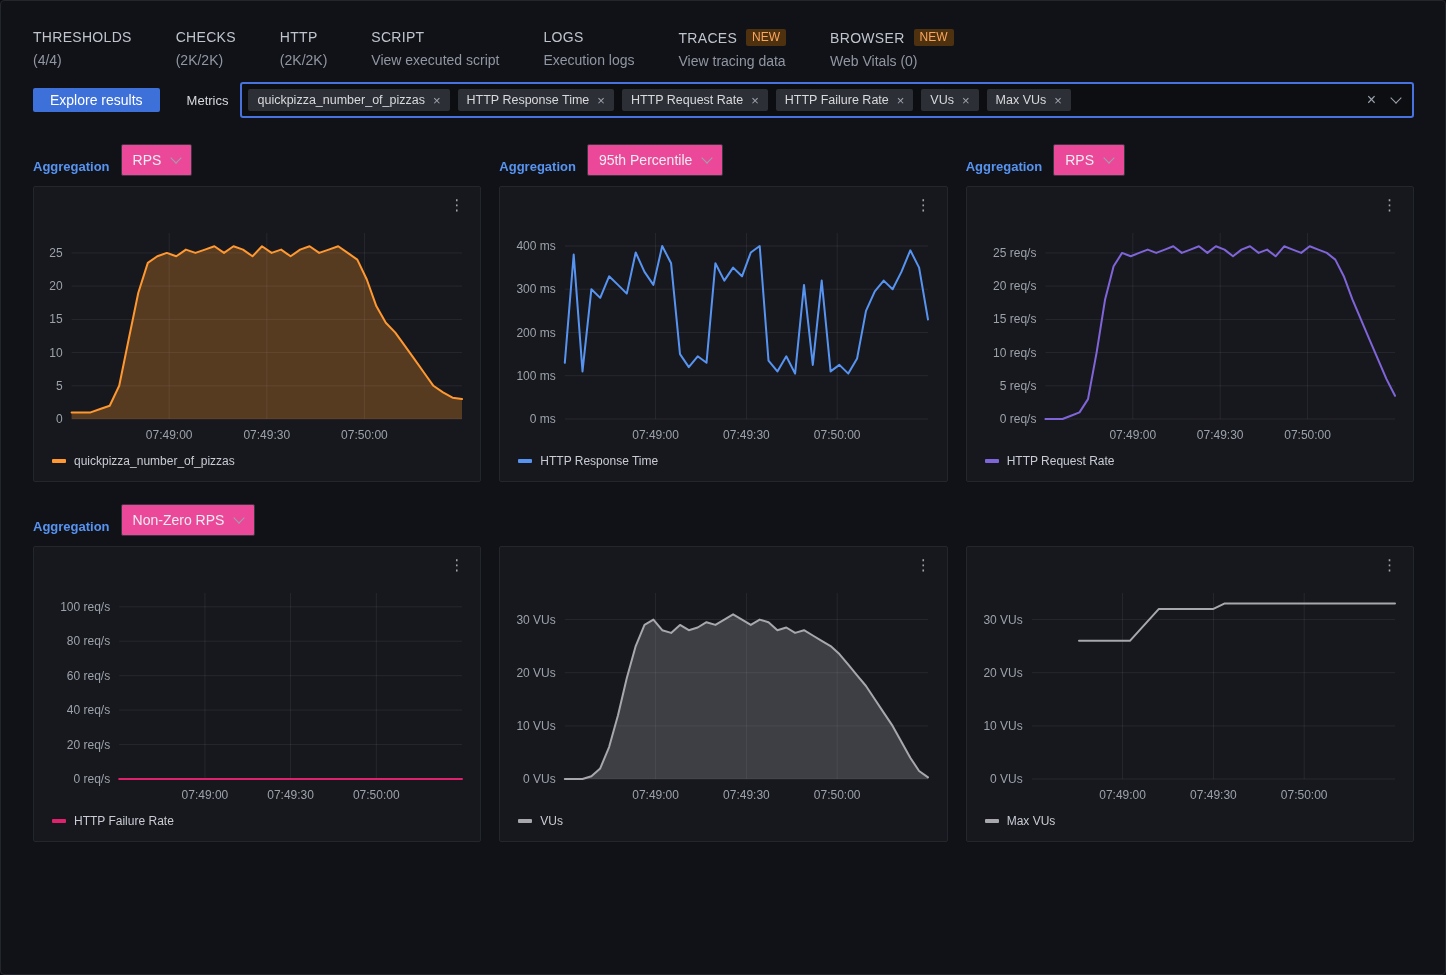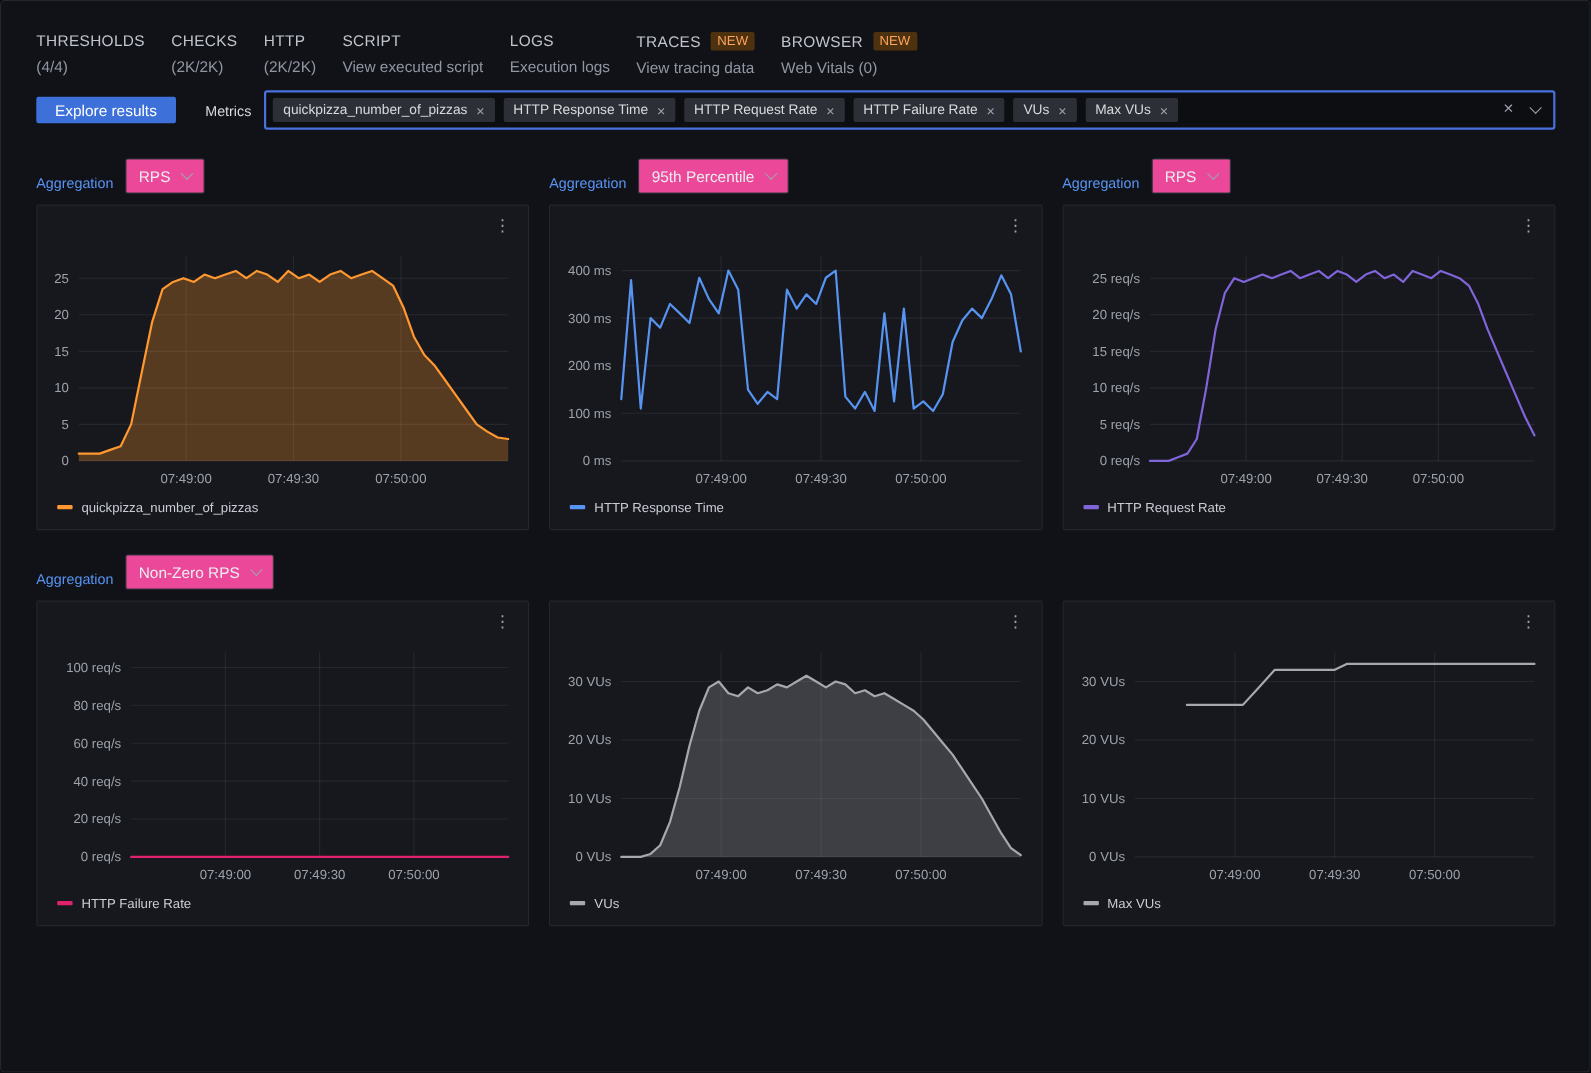--- a/index.html
+++ b/index.html
@@ -1,21 +1,21 @@
 <!DOCTYPE html>
 <html><head>
 <meta charset="utf-8">
 <style>
   * { box-sizing: border-box; margin: 0; padding: 0; }
   html,body { background:#0b0c0f; }
   body { font-family:"Liberation Sans", sans-serif; color:#d8d9dd; }
   .app { width:1446px; height:975px; background:#111217; border:1px solid #24262d; border-radius:4px; overflow:hidden; }
 
   
-  .nav { display:flex; gap:24px; padding:28px 32px 0 32px; }
+  .nav { display:flex; gap:44px; padding:28px 32px 0 32px; }
   .tab { cursor:pointer; }
   .tab-title-row { display:flex; align-items:center; }
   .tab-title { font-size:14px; color:#bfc4cd; letter-spacing:.3px; white-space:nowrap; }
   .tab-sub { font-size:14px; color:#9096a2; margin-top:7px; white-space:nowrap; }
   .tab.active .tab-title, .tab.active .tab-sub { color:#ffffff; }
   .tab-underline { height:3px; border-radius:1px; margin-top:10px; background:#ff8833; }
   .badge { display:inline-block; margin-left:9px; font-size:12px; line-height:17px; padding:0 6px; border-radius:2px; background:#4e310f; color:#fca55c; font-weight:500; }
 
   
   .toolbar { display:flex; align-items:center; margin:13px 31px 0 32px; }
@@ -25,21 +25,21 @@
   .chip { display:flex; align-items:center; gap:8px; background:#2c2f36; border-radius:2px; padding:4px 9px; font-size:12.5px; color:#d8d9dd; white-space:nowrap; }
   .chip-x { color:#a0a4ad; font-size:13px; line-height:1; cursor:pointer; }
   .ms-right { margin-left:auto; display:flex; align-items:center; gap:16px; }
   .ms-clear { color:#9da3ae; font-size:16px; line-height:1; cursor:pointer; }
   .chev { width:8px; height:8px; border-right:1.5px solid #9da3ae; border-bottom:1.5px solid #9da3ae; transform:rotate(45deg); margin-top:-4px; cursor:pointer; }
 
   
   .grid3 { display:grid; grid-template-columns:repeat(3,1fr); gap:18px; margin-left:32px; margin-right:31px; }
   .agg-row { margin-top:26px; margin-bottom:10px; min-height:32px; }
   .agg-cell { display:flex; align-items:center; gap:11px; }
-  .agg-label { color:#5794f2; font-size:13px; font-weight:400;margin-top:12px; }
+  .agg-label { color:#5794f2; font-size:13px; font-weight:700;margin-top:12px; }
   .select { display:inline-flex; align-items:center; gap:11px; background:#ec4899; border:1px solid #36383f; border-radius:2px; height:32px; padding:0 11px; font-size:14px; color:#eceef1; cursor:pointer; }
 
   
   .panel { position:relative; background:#17181d; border:1px solid #24262d; border-radius:2px; height:296px; padding:2px 8px 6px 8px; display:flex; flex-direction:column; }
   .kebab { position:absolute; top:7px; right:12px; background:none; border:none; color:#9da3ae; font-size:15px; cursor:pointer; padding:2px 4px; font-family:inherit; }
   .plot { margin-top:32px; height:224px; width:100%; }
   .plot text.tick { fill:#9ca2ab; font-size:12px; font-family:"Liberation Sans", sans-serif; }
   .legend { display:flex; align-items:center; gap:8px; padding:9px 0 0 10px; font-size:12px; color:#c9ccd4; cursor:pointer; }
   .swatch { width:14px; height:4px; border-radius:1px; background:#888; flex:0 0 auto; }
 

